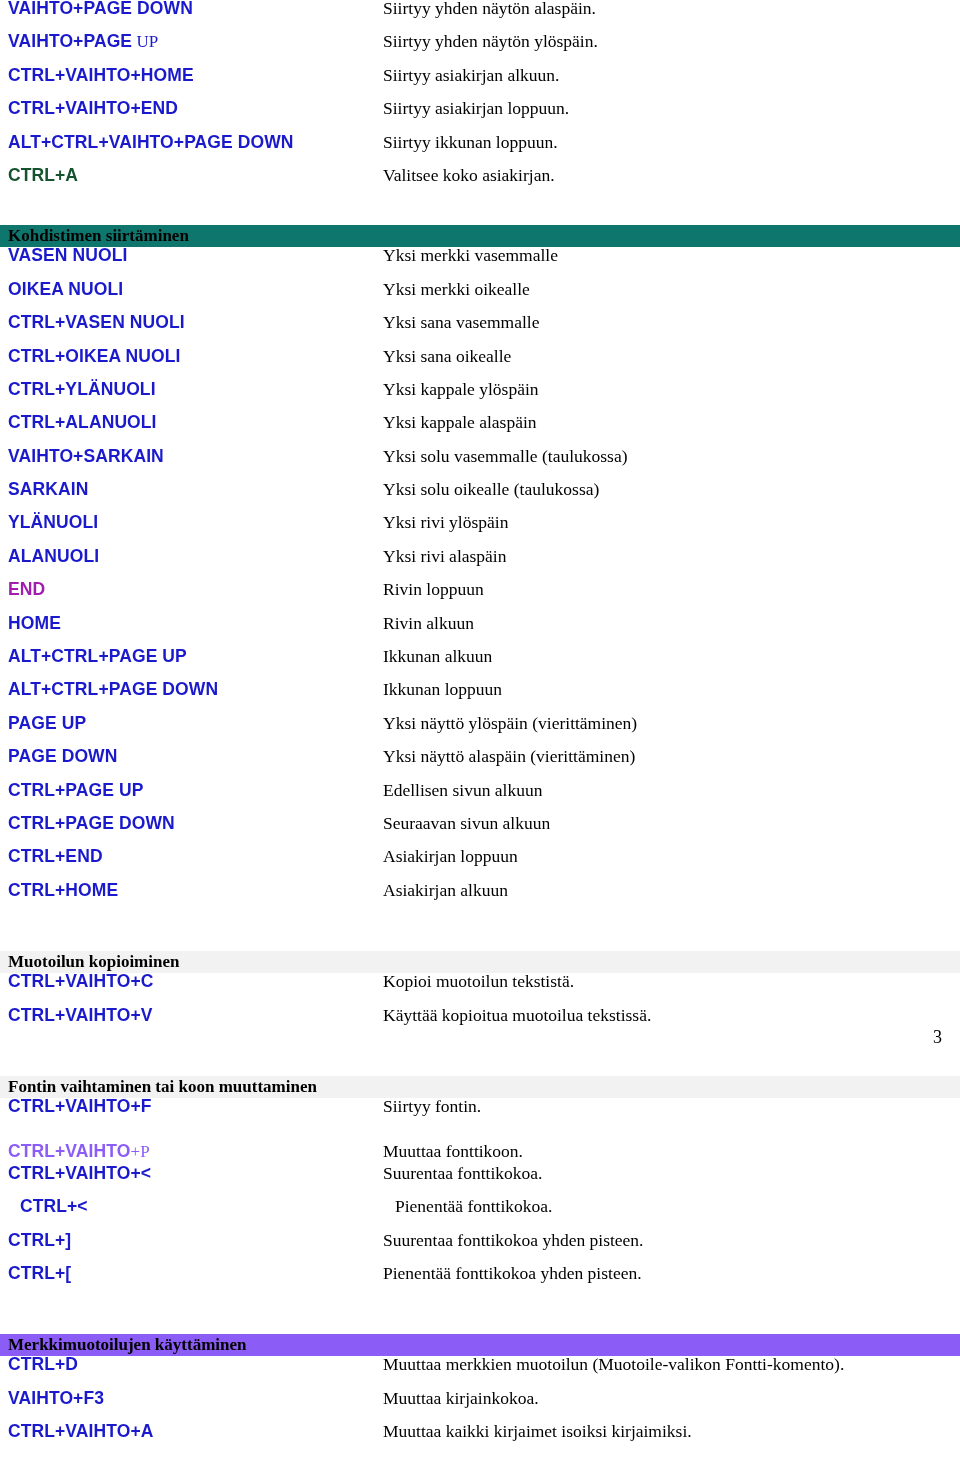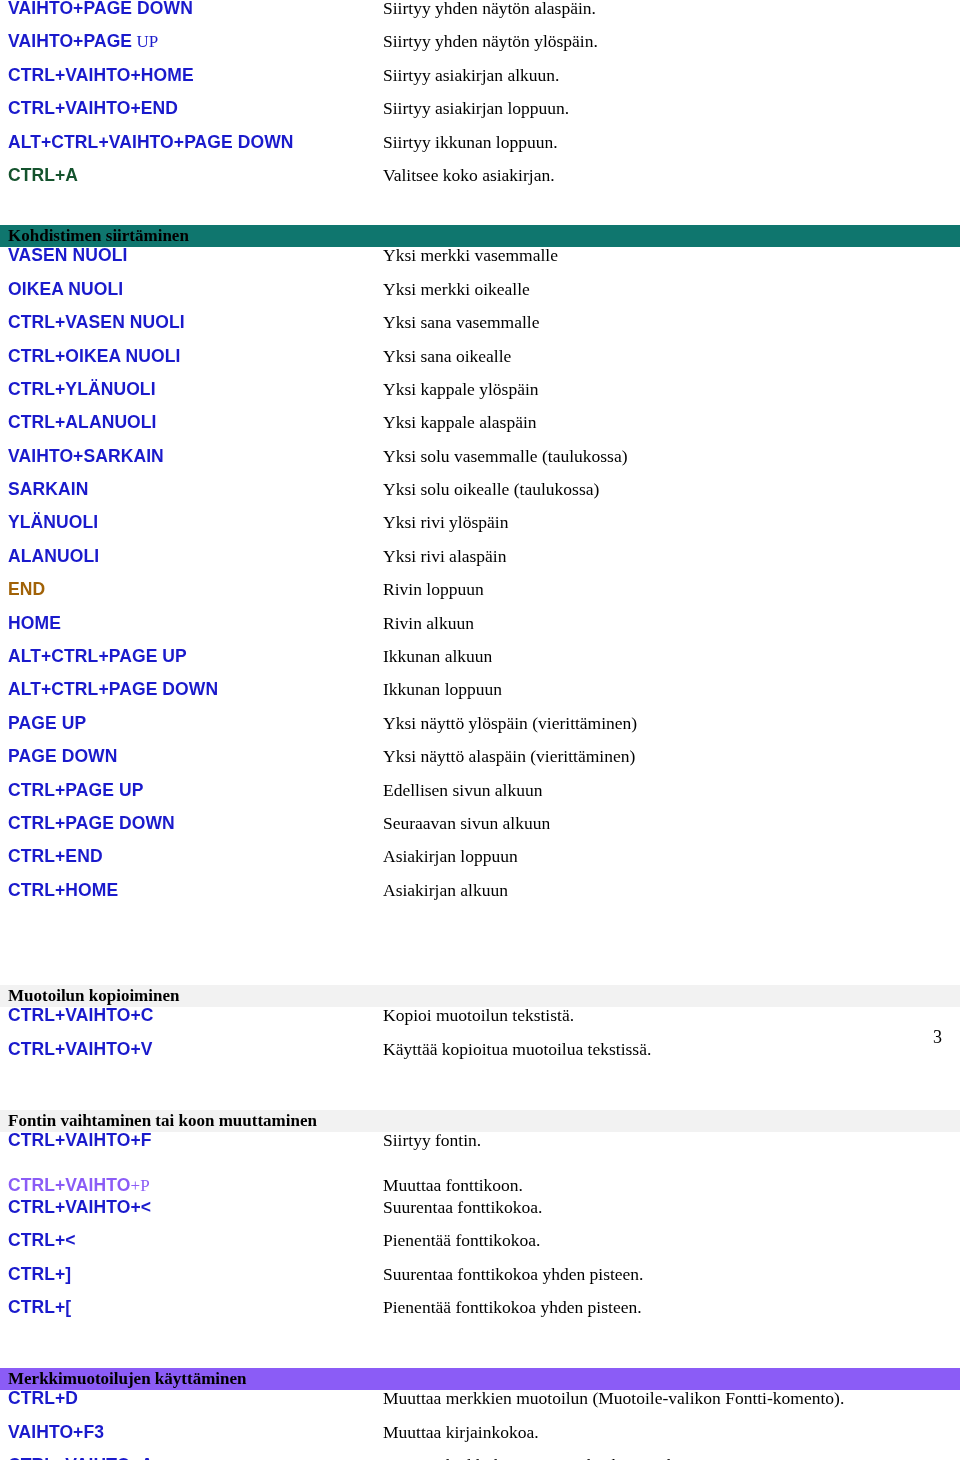--- a/index.html
+++ b/index.html
@@ -150,21 +150,21 @@
       </div>
       <div class="row">
         <div class="keys" style="color: rgb(26, 26, 204);">YLÄNUOLI</div>
         <div class="desc">Yksi rivi ylöspäin</div>
       </div>
       <div class="row">
         <div class="keys" style="color: rgb(26, 26, 204);">ALANUOLI</div>
         <div class="desc">Yksi rivi alaspäin</div>
       </div>
       <div class="row">
-        <div class="keys" style="color: #a16207;">END</div>
+        <div class="keys" style="color: #a21caf;">END</div>
         <div class="desc">Rivin loppuun</div>
       </div>
       <div class="row">
         <div class="keys" style="color: rgb(26, 26, 204);">HOME</div>
         <div class="desc">Rivin alkuun</div>
       </div>
       <div class="row">
         <div class="keys" style="color: rgb(26, 26, 204);">ALT+CTRL+PAGE UP</div>
         <div class="desc">Ikkunan alkuun</div>
       </div>
@@ -190,21 +190,21 @@
       </div>
       <div class="row">
         <div class="keys" style="color: rgb(26, 26, 204);">CTRL+END</div>
         <div class="desc">Asiakirjan loppuun</div>
       </div>
       <div class="row">
         <div class="keys" style="color: rgb(26, 26, 204);">CTRL+HOME</div>
         <div class="desc">Asiakirjan alkuun</div>
       </div>
       <div class="gap-36"></div>
-      <div class="section-header" style="background: rgb(242, 242, 242); margin-top: 34px;">Muotoilun kopioiminen</div>
+      <div class="section-header" style="background: rgb(242, 242, 242);">Muotoilun kopioiminen</div>
       <div class="row">
         <div class="keys" style="color: rgb(26, 26, 204);">CTRL+VAIHTO+C</div>
         <div class="desc">Kopioi muotoilun tekstistä.</div>
       </div>
       <div class="row">
         <div class="keys" style="color: rgb(26, 26, 204);">CTRL+VAIHTO+V</div>
         <div class="desc">Käyttää kopioitua muotoilua tekstissä.</div>
       </div>
       <div class="gap-36"></div>
       <div class="section-header" style="background: rgb(242, 242, 242);">Fontin vaihtaminen tai koon muuttaminen</div>
@@ -214,21 +214,21 @@
       </div>
       <div class="row">
         <div class="keys" style="color: #8b5cf6; margin-top: 12px;"><span>CTRL+VAIHTO</span><span class="serif-tail">+P</span></div>
         <div class="desc">Muuttaa fonttikoon.</div>
       </div>
       <div class="row">
         <div class="keys" style="color: rgb(26, 26, 204);">CTRL+VAIHTO+&lt;</div>
         <div class="desc">Suurentaa fonttikokoa.</div>
       </div>
       <div class="row">
-        <div class="keys" style="color: rgb(26, 26, 204);">CTRL+&lt;</div>
+        <div class="keys" style="color: rgb(26, 26, 204); margin-left: 12px;">CTRL+&lt;</div>
         <div class="desc">Pienentää fonttikokoa.</div>
       </div>
       <div class="row">
         <div class="keys" style="color: rgb(26, 26, 204);">CTRL+]</div>
         <div class="desc">Suurentaa fonttikokoa yhden pisteen.</div>
       </div>
       <div class="row">
         <div class="keys" style="color: rgb(26, 26, 204);">CTRL+[</div>
         <div class="desc">Pienentää fonttikokoa yhden pisteen.</div>
       </div>

